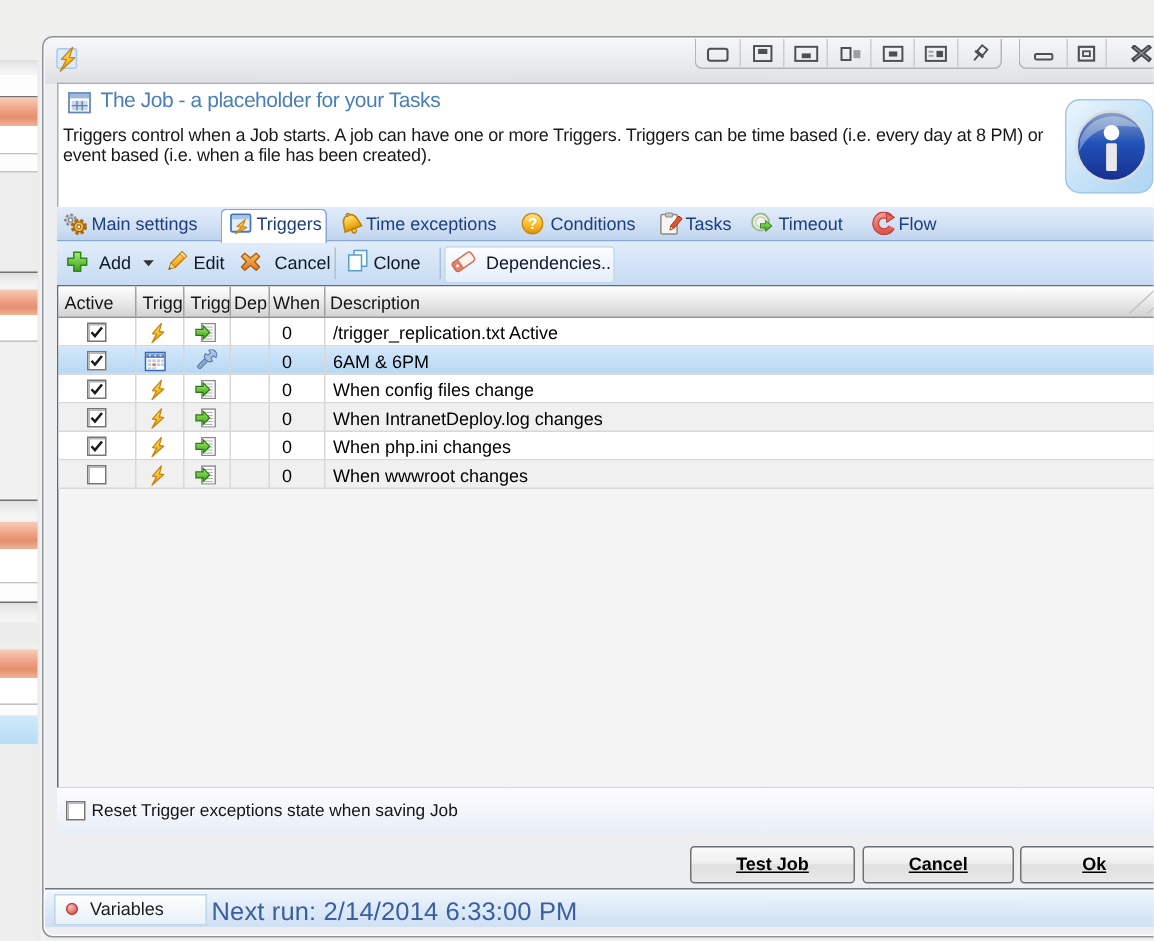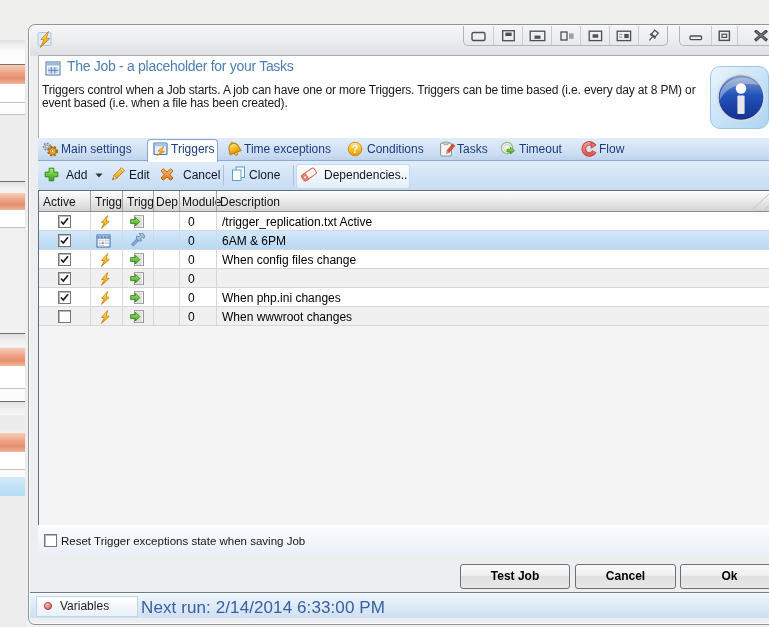--- a/index.html
+++ b/index.html
@@ -60,21 +60,21 @@
   box-shadow:inset 1px 1px 0 #b8b8b8;}
 .cb svg{position:absolute;left:0;top:0;}
 .bolt{width:12px;height:14px;}
 .docarr{width:14px;height:13px;}
 
 #resetrow{position:absolute;left:9px;top:500px;width:751px;height:31px;
   background:linear-gradient(#fbfdff,#e9eff7);}
 
 .btn{position:absolute;top:539px;height:23px;border:1px solid #707070;border-radius:3px;
   background:linear-gradient(#fafafa,#efefef 45%,#e0e0e0 50%,#e8e8e8);
-  font-size:12px;font-weight:bold;color:#000;text-align:center;line-height:23px;}
+  font-size:12px;font-weight:bold;color:#000;text-align:center;line-height:23px;text-decoration:underline;}
 
 #status{position:absolute;left:1px;top:567px;width:758px;height:25px;border-top:1px solid #6b7a88;
   background:linear-gradient(#f1f7fd,#dce9f7 55%,#cfe0f2);box-shadow:inset 0 1px 0 #fdfeff;}
 #scell{position:absolute;left:6px;top:3px;width:100px;height:19px;border:1px solid #c2d6ea;
   background:linear-gradient(#fefefe,#e8f1f9);}
 </style>
 </head>
 <body>
 <div id="bw">
   <div class="b dline" style="top:40px;"></div>
@@ -324,21 +324,21 @@
       <circle cx="4.2" cy="8.5" r="1" fill="#fff"></circle>
     </g>
   </svg>
   <div class="tbtxt" style="left:295px;">Dependencies..</div>
   <div id="grid">
     <div id="ghead">
       <div class="htxt" style="left:4px;">Active</div>
       <div class="htxt" style="left:56px;">Trigg</div>
       <div class="htxt" style="left:88px;">Trigg</div>
       <div class="htxt" style="left:117px;">Dep</div>
-      <div class="htxt" style="left:143px;">Module</div>
+      <div class="htxt" style="left:143px;">When</div>
       <div class="htxt" style="left:181px;">Description</div>
       <div class="hsep" style="left:51px;"></div>
       <div class="hsep" style="left:83px;"></div>
       <div class="hsep" style="left:114px;"></div>
       <div class="hsep" style="left:140px;"></div>
       <div class="hsep" style="left:177px;"></div>
       <svg class="abs" style="left:712px;top:2px;" width="28" height="17" viewBox="0 0 28 17">
           <path d="M2 16 L18 1 M14 16 L27 4" stroke="#c2c2c2" stroke-width="1"></path>
         </svg>
     </div>
@@ -349,20 +349,21 @@
     <div class="row rowsel" style="top:40px;">
         <div class="rtxt" style="left:149px;">0</div>
         <div class="rtxt" style="left:183px;">6AM &amp; 6PM</div>
       </div>
     <div class="row" style="top:59px;">
         <div class="rtxt" style="left:149px;">0</div>
         <div class="rtxt" style="left:183px;">When config files change</div>
       </div>
     <div class="row" style="top:78px;background:#f0f0f0;">
         <div class="rtxt" style="left:149px;">0</div>
+        <div class="rtxt" style="left:183px;">When IntranetDeploy.log changes</div>
       </div>
     <div class="row" style="top:97px;">
         <div class="rtxt" style="left:149px;">0</div>
         <div class="rtxt" style="left:183px;">When php.ini changes</div>
       </div>
     <div class="row" style="top:116px;background:#f0f0f0;">
         <div class="rtxt" style="left:149px;">0</div>
         <div class="rtxt" style="left:183px;">When wwwroot changes</div>
       </div>
     <div class="cb" style="left:19px;top:24px;">

